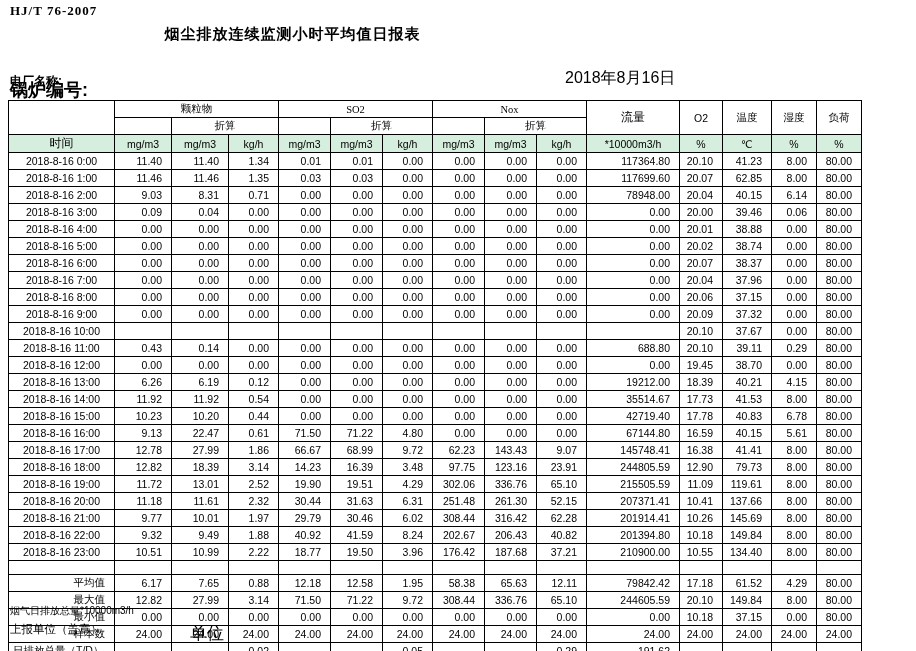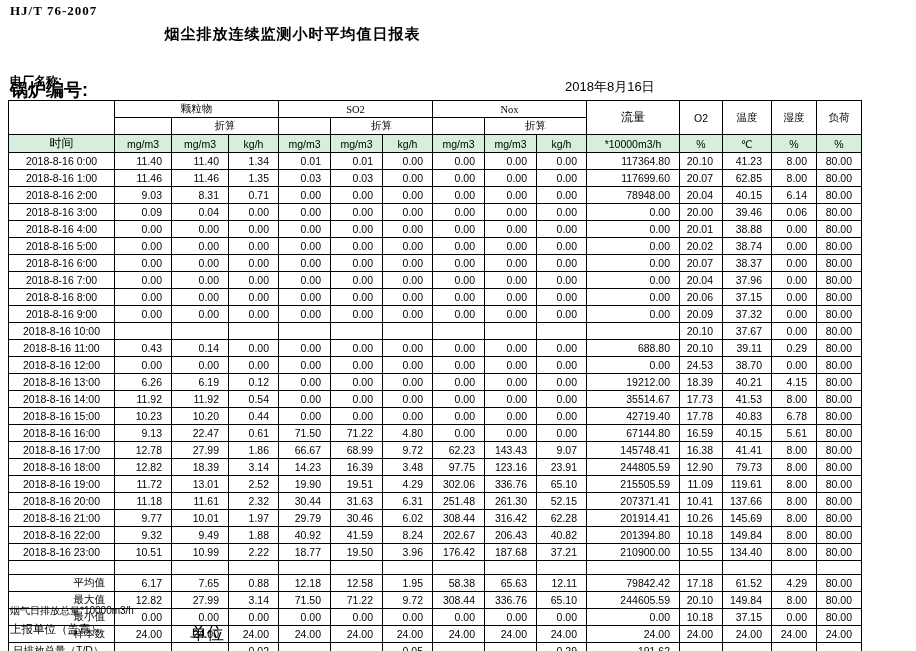--- a/index.html
+++ b/index.html
@@ -19,21 +19,21 @@
   }
   .doc-title{
     position:absolute;left:0;top:25px;width:795px;
     text-align:center;
     font-weight:bold;font-size:15px;
     letter-spacing:1px;
   }
   .title-inner{display:inline-block;margin-left:-210px;}
   .field-plant{position:absolute;left:10px;top:73px;font-weight:bold;font-size:12px;}
   .field-boiler{position:absolute;left:10px;top:78px;font-weight:bold;font-size:18px;}
-  .field-date{position:absolute;left:565px;top:78px;font-size:13px;}
+  .field-date{position:absolute;left:565px;top:68px;font-size:16px;}
   table{
     position:absolute;left:8px;top:100px;
     border-collapse:collapse;
     table-layout:fixed;
   }
   td,th{
     border:1px solid #000;
     font-size:10.5px;
     font-weight:normal;
     text-align:center;
@@ -331,21 +331,21 @@
         <td class="num">0.00</td>
         <td class="num">0.00</td>
         <td class="num">0.00</td>
         <td class="num">0.00</td>
         <td class="num">0.00</td>
         <td class="num">0.00</td>
         <td class="num">0.00</td>
         <td class="num">0.00</td>
         <td class="num">0.00</td>
         <td class="num">0.00</td>
-        <td class="num">24.53</td>
+        <td class="num">19.45</td>
         <td class="num">38.70</td>
         <td class="num">0.00</td>
         <td class="num">80.00</td>
       </tr>
       <tr>
         <td class="time-col">2018-8-16 13:00</td>
         <td class="num">6.26</td>
         <td class="num">6.19</td>
         <td class="num">0.12</td>
         <td class="num">0.00</td>

